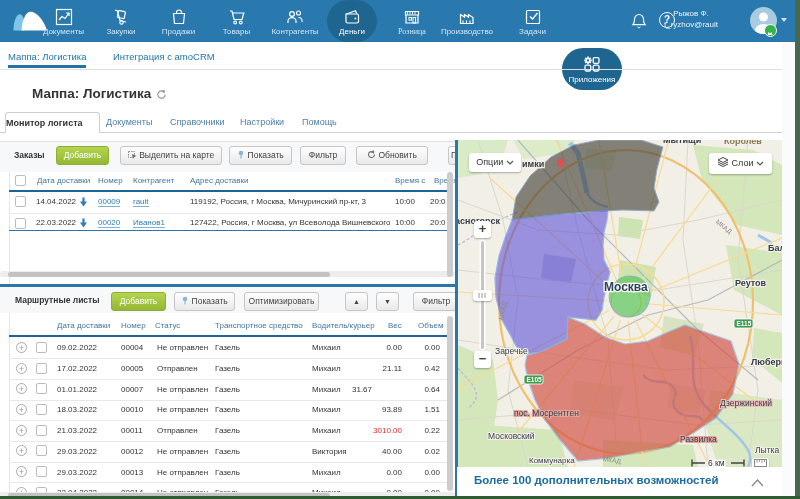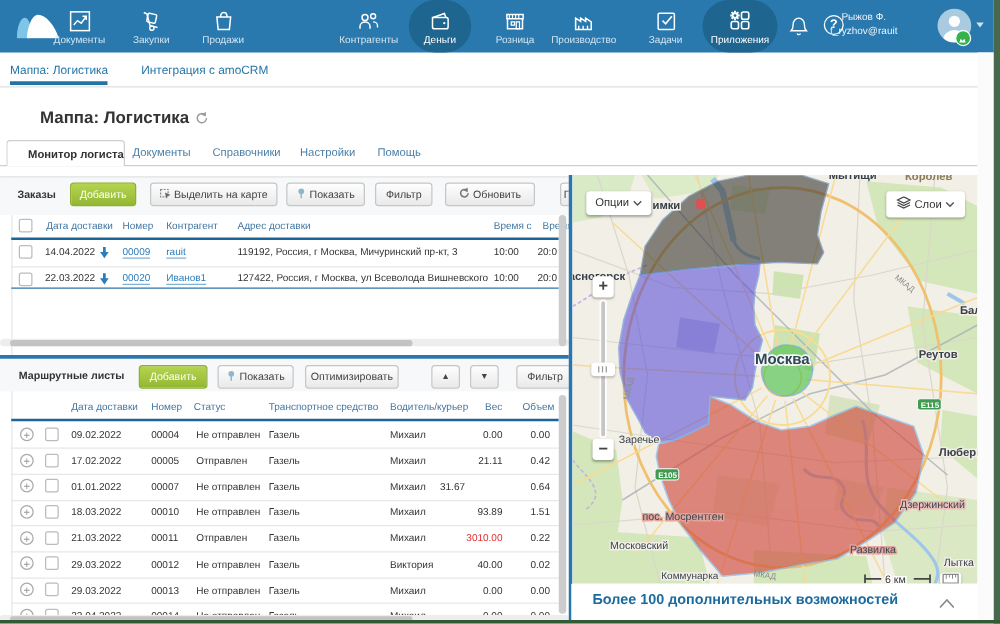--- a/index.html
+++ b/index.html
@@ -9,21 +9,21 @@
 .nitem{position:absolute;top:0;height:42px;text-align:center;color:#d2e5f2;font-size:8px;}
 .nitem .lbl{position:absolute;bottom:6.5px;left:0;right:0;}
 .nitem svg{position:absolute;top:7px;left:50%;transform:translateX(-50%);}
 .nactive{background:#1e6590;color:#fff;border-radius:21px;}
 
 .apptab{position:absolute;font-size:9.5px;color:#2276a8;}
 #tabline{position:absolute;left:0;top:69px;width:795px;height:1px;background:#dfdfdf;}
 #h1{position:absolute;left:32px;top:86px;font-size:13.5px;font-weight:bold;color:#333;}
 
 #maintabs{position:absolute;left:0;top:111px;width:782px;height:22px;border-bottom:1px solid #cfcfcf;}
-#acttab{position:absolute;left:5px;top:1px;width:95px;height:21px;background:#fff;border:1px solid #cfcfcf;border-bottom:none;border-radius:3px 3px 0 0;font-size:9px;font-weight:bold;color:#333;text-align:right;line-height:20px;}
+#acttab{position:absolute;left:5px;top:1px;width:95px;height:21px;background:#fff;border:1px solid #cfcfcf;border-bottom:none;border-radius:3px 3px 0 0;font-size:9px;font-weight:bold;color:#333;text-align:left;line-height:20px;}
 .mtab{position:absolute;top:6px;font-size:9px;color:#4a7fa8;text-align:right;}
 
 #lpanel{position:absolute;left:0;top:140px;width:455px;height:356px;overflow:hidden;}
 .toolbar{position:absolute;left:0;width:455px;background:#f7f8f9;border-top:1px solid #e2e2e2;}
 .btn{position:absolute;height:19px;border:1px solid #c6c6c6;border-radius:3px;background:linear-gradient(#fefefe,#e9e9e9);font-size:8.5px;color:#444;text-align:center;line-height:17px;}
 .btn.green{background:linear-gradient(#b5d44e,#93b735);border-color:#8fae33;color:#fff;}
 .seclbl{position:absolute;font-size:8.5px;font-weight:bold;color:#333;}
 .hdr{position:absolute;font-size:8px;color:#4176a3;white-space:nowrap;}
 .cell{position:absolute;font-size:8px;color:#333;white-space:nowrap;}
 .link{color:#2e7cb8;border-bottom:1px solid #7db3d8;}
@@ -73,38 +73,46 @@
           <circle cx="10.5" cy="15.5" r="1.7" fill="none" stroke="#fff" stroke-width="1.1"></circle>
         </svg>
       </div>
 <div class="nitem" style="left:150.5px;width:56px;">
         <div class="lbl">Продажи</div>
         <svg width="20" height="20" viewBox="0 0 20 20">
           <path d="M4.5,6.5 h11 l-1,10 h-9 z" fill="none" stroke="#fff" stroke-width="1.2"></path>
           <path d="M7.5,6.5 v-1 a2.5,2.5 0 0 1 5,0 v1" fill="none" stroke="#fff" stroke-width="1.2"></path>
         </svg>
       </div>
+<div class="nitem" style="left:208.5px;width:56px;">
+        <div class="lbl">Товары</div>
+        <svg width="20" height="20" viewBox="0 0 20 20">
+          <path d="M3,4 h2 l2,8.5 h8 l1.8,-6.5 h-11" fill="none" stroke="#fff" stroke-width="1.2"></path>
+          <circle cx="8.2" cy="15.5" r="1.4" fill="none" stroke="#fff" stroke-width="1.1"></circle>
+          <circle cx="13.8" cy="15.5" r="1.4" fill="none" stroke="#fff" stroke-width="1.1"></circle>
+        </svg>
+      </div>
 <div class="nitem" style="left:267.0px;width:56px;">
         <div class="lbl">Контрагенты</div>
         <svg width="20" height="20" viewBox="0 0 20 20">
           <circle cx="7" cy="7" r="2.4" fill="none" stroke="#fff" stroke-width="1.2"></circle>
           <path d="M3,16 v-2 a4,3.4 0 0 1 8,0 v2" fill="none" stroke="#fff" stroke-width="1.2"></path>
           <circle cx="13.5" cy="6" r="2" fill="none" stroke="#fff" stroke-width="1.1"></circle>
           <path d="M13.5,10.5 a3.5,3 0 0 1 3.5,3 v1.5" fill="none" stroke="#fff" stroke-width="1.1"></path>
         </svg>
       </div>
 <div class="nitem nactive" style="left:327.0px;width:50px;">
         <div class="lbl">Деньги</div>
         <svg width="20" height="20" viewBox="0 0 20 20">
           <path d="M4,7 h11 a1.5,1.5 0 0 1 1.5,1.5 v6 a1.5,1.5 0 0 1 -1.5,1.5 h-9.5 a1.5,1.5 0 0 1 -1.5,-1.5 z" fill="none" stroke="#fff" stroke-width="1.2"></path>
           <path d="M4.5,7 l9,-3.2 1.2,3" fill="none" stroke="#fff" stroke-width="1.2"></path>
           <circle cx="13.4" cy="11.5" r="0.9" fill="#fff"></circle>
         </svg>
       </div>
-<div class="nitem" style="left:384.0px;width:56px;">
+<div class="nitem" style="left:384.0px;width:56px;font-family:Liberation Serif, serif;">
         <div class="lbl">Розница</div>
         <svg width="20" height="20" viewBox="0 0 20 20">
           <path d="M4,8 v8 h12 v-8" fill="none" stroke="#fff" stroke-width="1.2"></path>
           <path d="M3.5,8 v-3.5 h13 v3.5 z" fill="none" stroke="#fff" stroke-width="1.2"></path>
           <path d="M5.5,4.5 v3 M8,4.5 v3 M10.5,4.5 v3 M13,4.5 v3" stroke="#fff" stroke-width="0.9"></path>
           <rect x="7" y="10.5" width="2.6" height="2.6" fill="none" stroke="#fff" stroke-width="1"></rect>
           <rect x="11" y="10.5" width="2.6" height="5.5" fill="none" stroke="#fff" stroke-width="1"></rect>
         </svg>
       </div>
 <div class="nitem" style="left:439.0px;width:56px;">
@@ -114,21 +122,21 @@
           <path d="M6,13.5 v3 M9.5,13.5 v3 M13,13.5 v3" stroke="#fff" stroke-width="1.1"></path>
         </svg>
       </div>
 <div class="nitem" style="left:504.5px;width:56px;">
         <div class="lbl">Задачи</div>
         <svg width="20" height="20" viewBox="0 0 20 20">
           <rect x="3.5" y="3.5" width="13" height="13" rx="1" fill="none" stroke="#fff" stroke-width="1.2"></rect>
           <polyline points="7,9.5 9.5,12 14.5,6" fill="none" stroke="#fff" stroke-width="1.3"></polyline>
         </svg>
       </div>
-<div class="nitem nactive" style="left:562.0px;width:60px;">
+<div class="nitem nactive" style="left:562.0px;width:60px;margin-top:48px;">
         <div class="lbl">Приложения</div>
         <svg width="18" height="18" viewBox="0 0 18 18">
           <rect x="10.2" y="2.6" width="5.8" height="5.8" rx="1.4" fill="none" stroke="#fff" stroke-width="1.3"></rect>
           <rect x="2" y="10.2" width="5.8" height="5.8" rx="1.4" fill="none" stroke="#fff" stroke-width="1.3"></rect>
           <rect x="10.2" y="10.2" width="5.8" height="5.8" rx="1.4" fill="none" stroke="#fff" stroke-width="1.3"></rect>
           <g fill="#fff">
             <circle cx="5" cy="5.4" r="2.6"></circle>
             <g stroke="#fff" stroke-width="1.6">
               <path d="M5,1.6 v1.5 M5,7.7 v1.5 M1.2,5.4 h1.5 M7.3,5.4 h1.5 M2.3,2.7 l1.1,1.1 M6.6,6.9 l1.1,1.1 M7.7,2.7 l-1.1,1.1 M3.4,6.9 l-1.1,1.1"></path>
             </g>

